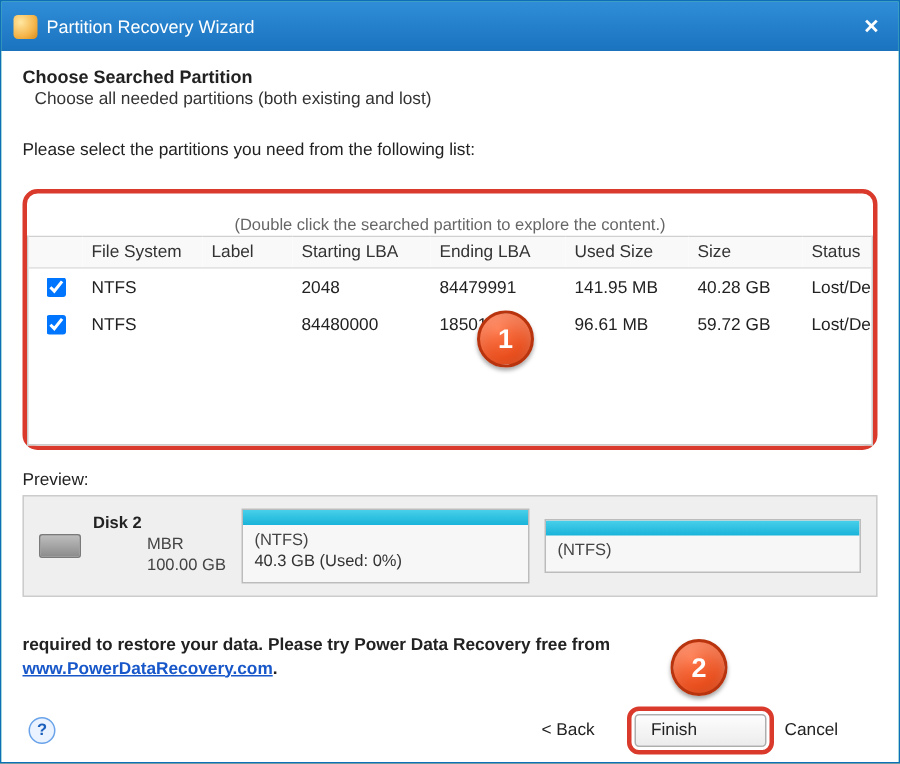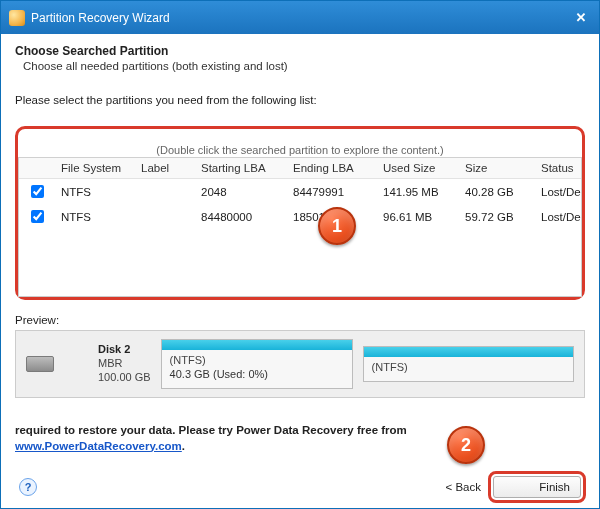--- a/index.html
+++ b/index.html
@@ -135,21 +135,21 @@
     gap: 10px;
   }
   .disk-col { display: flex; align-items: center; gap: 8px; }
   .disk-icon {
     width: 26px; height: 14px;
     background: linear-gradient(to bottom, #bdbdbd, #8c8c8c);
     border-radius: 2px;
     border: 1px solid #7a7a7a;
   }
   .disk-text { line-height: 1.25; font-size: 11px; }
-  .disk-name { font-weight: bold; margin-left: 36px; }
+  .disk-name { font-weight: bold; }
   .disk-sub { color: #444; padding-left: 36px; }
   .part-col {
     border: 1px solid #bcbcbc;
     background: #f7f7f7;
     overflow: hidden;
   }
   .part-col.p1 { flex-basis: 190px; flex-grow: 0; }
   .part-col.p2 { flex: 1 1 auto; }
   .part-bar {
     height: 10px;
@@ -188,21 +188,21 @@
     background: #eaf3ff; border: 1px solid #6aa3ea;
     display: flex; align-items: center; justify-content: center;
     color: #1b5fbd; font-weight: bold; font-size: 11px;
   }
   .tutorial-link { color: #1757c9; text-decoration: underline; font-size: 11.5px; }
   .buttons { display: flex; align-items: center; gap: 4px; position: relative; }
   .btn {
     min-width: 66px;
     padding: 4px 10px;
     font-size: 11.5px;
-    text-align: right;
+    text-align: left;
     background: linear-gradient(to bottom, #fdfdfd, #ececec);
     border: 1px solid #aeaeae;
     border-radius: 3px;
     cursor: pointer;
     user-select: none;
   }
   .btn.flat {
     background: none; border: none; min-width: 50px; padding: 4px 8px;
   }
   .finish-annot {
@@ -320,17 +320,18 @@
       <div class="tutorial">
         <span class="help-icon">?</span>
       </div>
       <div class="buttons">
         <div class="badge b2">2</div>
         <div class="btn flat">&lt; Back</div>
         <div style="position:relative; display:inline-block;">
           <div class="btn">Finish</div>
           <div class="finish-annot" style="left:-5px; top:-5px; right:-5px; bottom:-5px;"></div>
         </div>
+        <div class="btn flat">Cancel</div>
       </div>
     </div>
 
   </div>
 </div>
 
 </body></html>

